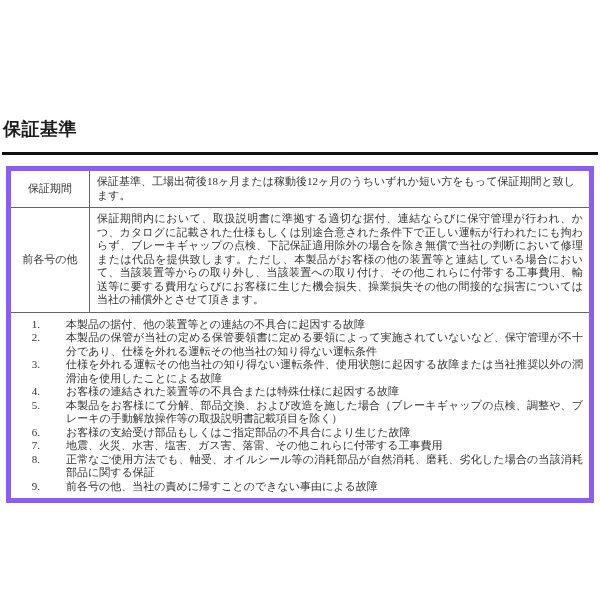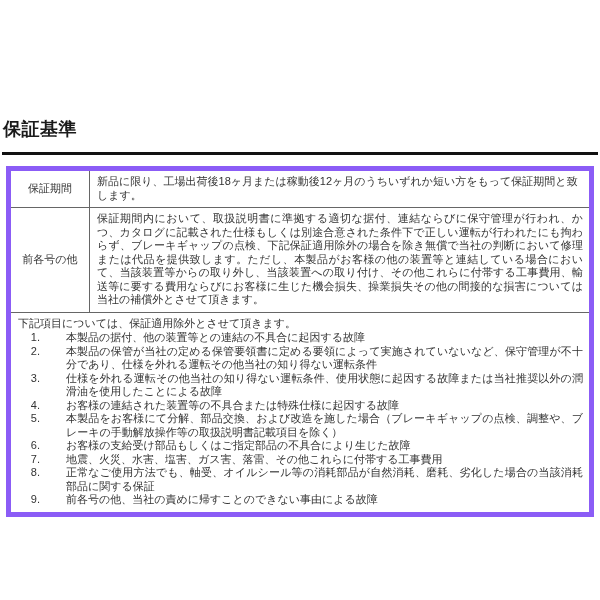--- a/index.html
+++ b/index.html
@@ -5,21 +5,21 @@
   html, body {
     margin: 0;
     padding: 0;
     background: #ffffff;
   }
   .page {
     position: relative;
     width: 600px;
     height: 600px;
     background: #ffffff;
-    font-family: Liberation Sans, sans-serif;
+    font-family: Liberation Serif, serif;
     color: #333333;
     overflow: hidden;
   }
   .doc-title {
     position: absolute;
     left: 3px;
     top: 117px;
     margin: 0;
     font-size: 18px;
     font-weight: bold;
@@ -109,36 +109,35 @@
   <h1 class="doc-title">保証基準</h1>
   <div class="title-rule"></div>
 
   <div class="wtable">
 
     <div class="wrow row-period">
       <div class="label-cell">
         <span>保証期間</span>
       </div>
       <div class="content-cell">
-        <span>新品に限り、工場出荷後18ヶ月または稼動後12ヶ月のうちいずれか短い方をもって保証期間と致します。</span>
+        <span>保証基準、工場出荷後18ヶ月または稼動後12ヶ月のうちいずれか短い方をもって保証期間と致します。</span>
       </div>
     </div>
 
     <div class="wrow row-coverage">
       <div class="label-cell">
         <span>前各号の他</span>
       </div>
       <div class="content-cell">
         <span>保証期間内において、取扱説明書に準拠する適切な据付、連結ならびに保守管理が行われ、かつ、カタログに記載された仕様もしくは別途合意された条件下で正しい運転が行われたにも拘わらず、ブレーキギャップの点検、下記保証適用除外の場合を除き無償で当社の判断において修理または代品を提供致します。ただし、本製品がお客様の他の装置等と連結している場合において、当該装置等からの取り外し、当該装置への取り付け、その他これらに付帯する工事費用、輸送等に要する費用ならびにお客様に生じた機会損失、操業損失その他の間接的な損害については当社の補償外とさせて頂きます。</span>
       </div>
     </div>
 
     <div class="wrow row-exclusions">
       <div class="content-cell">
-        <div class="list-intro">下記項目については、保証適用除外とさせて頂きます。</div>
         <div class="exclusion-list">
 
           <div class="list-item">
             <span class="item-num">1.</span>
             <span class="item-text">本製品の据付、他の装置等との連結の不具合に起因する故障</span>
           </div>
           <div class="list-item">
             <span class="item-num">2.</span>
             <span class="item-text">本製品の保管が当社の定める保管要領書に定める要領によって実施されていないなど、保守管理が不十分であり、仕様を外れる運転その他当社の知り得ない運転条件</span>
           </div>

